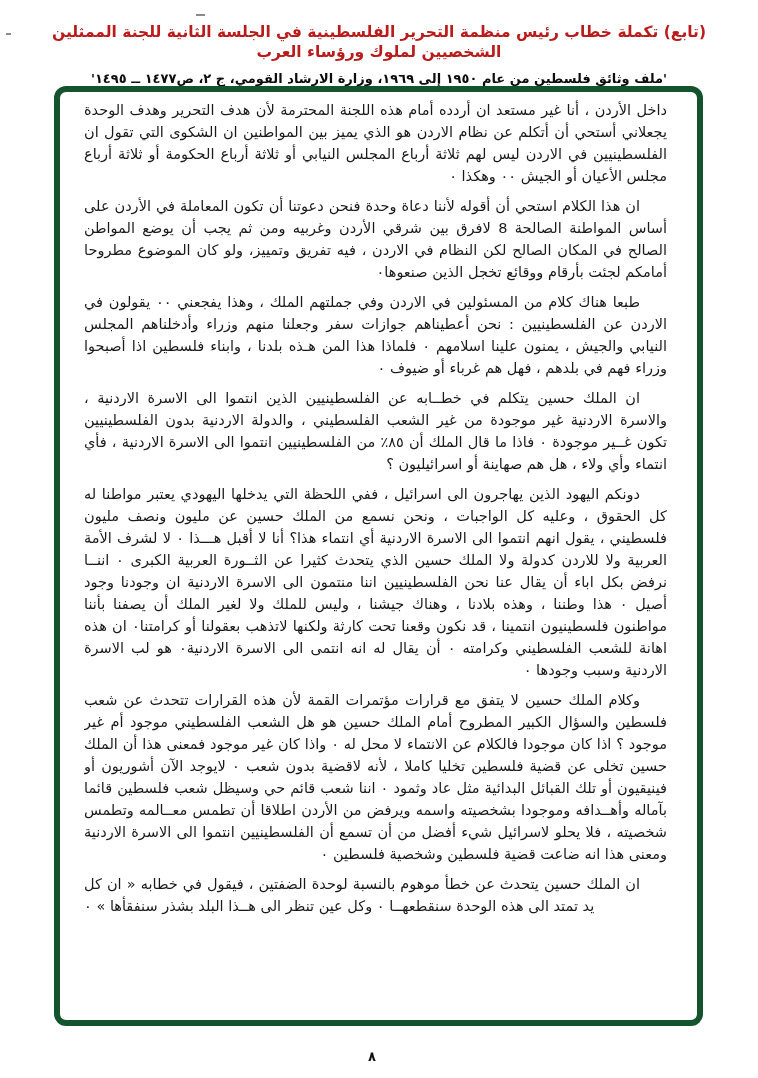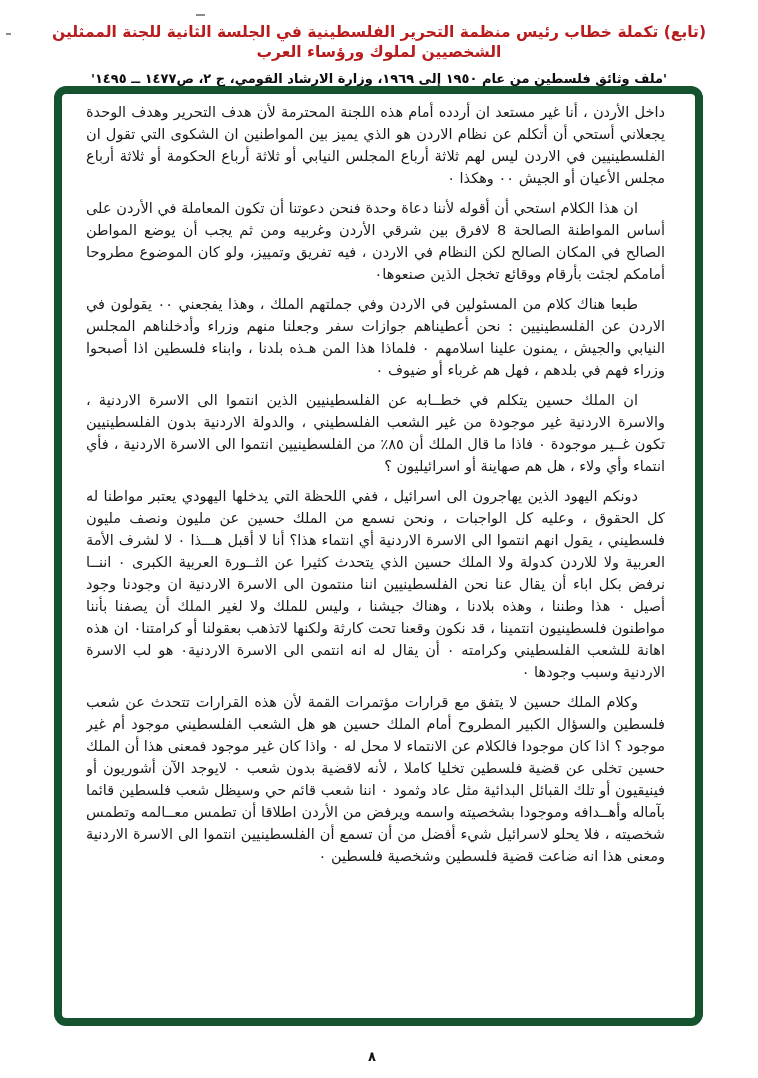--- a/index.html
+++ b/index.html
@@ -45,21 +45,21 @@
     color: #0d0d0d;
   }
 
   .green-frame {
     position: absolute;
     left: 54px;
     top: 86px;
     width: 649px;
     height: 940px;
     box-sizing: border-box;
-    border: 8px solid #14532d;
+    border: 6px solid #14532d;
     border-radius: 12px;
     background: transparent;
   }
   .text-body {
     position: absolute;
     top: 7px;
     right: 30px;
     left: 24px;
     bottom: 4px;
     direction: rtl;
@@ -102,16 +102,17 @@
 </header>
 
 <div class="green-frame">
   <div class="text-body" id="paragraphs">
       <p class="para">داخل الأردن ، أنا غير مستعد ان أردده أمام هذه اللجنة المحترمة لأن هدف التحرير وهدف الوحدة يجعلاني أستحي أن أتكلم عن نظام الاردن هو الذي يميز بين المواطنين ان الشكوى التي تقول ان الفلسطينيين في الاردن ليس لهم ثلاثة أرباع المجلس النيابي أو ثلاثة أرباع الحكومة أو ثلاثة أرباع مجلس الأعيان أو الجيش ٠٠ وهكذا ٠</p>
       <p class="para indent">ان هذا الكلام استحي أن أقوله لأننا دعاة وحدة فنحن دعوتنا أن تكون المعاملة في الأردن على أساس المواطنة الصالحة 8 لافرق بين شرقي الأردن وغربيه ومن ثم يجب أن يوضع المواطن الصالح في المكان الصالح لكن النظام في الاردن ، فيه تفريق وتمييز، ولو كان الموضوع مطروحا أمامكم لجئت بأرقام ووقائع تخجل الذين صنعوها٠</p>
       <p class="para indent">طبعا هناك كلام من المسئولين في الاردن وفي جملتهم الملك ، وهذا يفجعني ٠٠ يقولون في الاردن عن الفلسطينيين : نحن أعطيناهم جوازات سفر وجعلنا منهم وزراء وأدخلناهم المجلس النيابي والجيش ، يمنون علينا اسلامهم ٠ فلماذا هذا المن هـذه بلدنا ، وابناء فلسطين اذا أصبحوا وزراء فهم في بلدهم ، فهل هم غرباء أو ضيوف ٠</p>
       <p class="para indent">ان الملك حسين يتكلم في خطــابه عن الفلسطينيين الذين انتموا الى الاسرة الاردنية ، والاسرة الاردنية غير موجودة من غير الشعب الفلسطيني ، والدولة الاردنية بدون الفلسطينيين تكون غــير موجودة ٠ فاذا ما قال الملك أن ٨٥٪ من الفلسطينيين انتموا الى الاسرة الاردنية ، فأي انتماء وأي ولاء ، هل هم صهاينة أو اسرائيليون ؟</p>
       <p class="para indent">دونكم اليهود الذين يهاجرون الى اسرائيل ، ففي اللحظة التي يدخلها اليهودي يعتبر مواطنا له كل الحقوق ، وعليه كل الواجبات ، ونحن نسمع من الملك حسين عن مليون ونصف مليون فلسطيني ، يقول انهم انتموا الى الاسرة الاردنية أي انتماء هذا؟ أنا لا أقبل هـــذا ٠ لا لشرف الأمة العربية ولا للاردن كدولة ولا الملك حسين الذي يتحدث كثيرا عن الثــورة العربية الكبرى ٠ اننــا نرفض بكل اباء أن يقال عنا نحن الفلسطينيين اننا منتمون الى الاسرة الاردنية ان وجودنا وجود أصيل ٠ هذا وطننا ، وهذه بلادنا ، وهناك جيشنا ، وليس للملك ولا لغير الملك أن يصفنا بأننا مواطنون فلسطينيون انتمينا ، قد نكون وقعنا تحت كارثة ولكنها لاتذهب بعقولنا أو كرامتنا٠ ان هذه اهانة للشعب الفلسطيني وكرامته ٠ أن يقال له انه انتمى الى الاسرة الاردنية٠ هو لب الاسرة الاردنية وسبب وجودها ٠</p>
       <p class="para indent">وكلام الملك حسين لا يتفق مع قرارات مؤتمرات القمة لأن هذه القرارات تتحدث عن شعب فلسطين والسؤال الكبير المطروح أمام الملك حسين هو هل الشعب الفلسطيني موجود أم غير موجود ؟ اذا كان موجودا فالكلام عن الانتماء لا محل له ٠ واذا كان غير موجود فمعنى هذا أن الملك حسين تخلى عن قضية فلسطين تخليا كاملا ، لأنه لاقضية بدون شعب ٠ لايوجد الآن أشوريون أو فينيقيون أو تلك القبائل البدائية مثل عاد وثمود ٠ اننا شعب قائم حي وسيظل شعب فلسطين قائما بآماله وأهــدافه وموجودا بشخصيته واسمه ويرفض من الأردن اطلاقا أن تطمس معــالمه وتطمس شخصيته ، فلا يحلو لاسرائيل شيء أفضل من أن تسمع أن الفلسطينيين انتموا الى الاسرة الاردنية ومعنى هذا انه ضاعت قضية فلسطين وشخصية فلسطين ٠</p>
+      <p class="para indent endleft">ان الملك حسين يتحدث عن خطأ موهوم بالنسبة لوحدة الضفتين ، فيقول في خطابه « ان كل يد تمتد الى هذه الوحدة سنقطعهــا ٠ وكل عين تنظر الى هــذا البلد بشذر سنفقأها » ٠</p>
     </div>
 </div>
 
 <div class="page-number">٨</div>
 
 </body></html>

